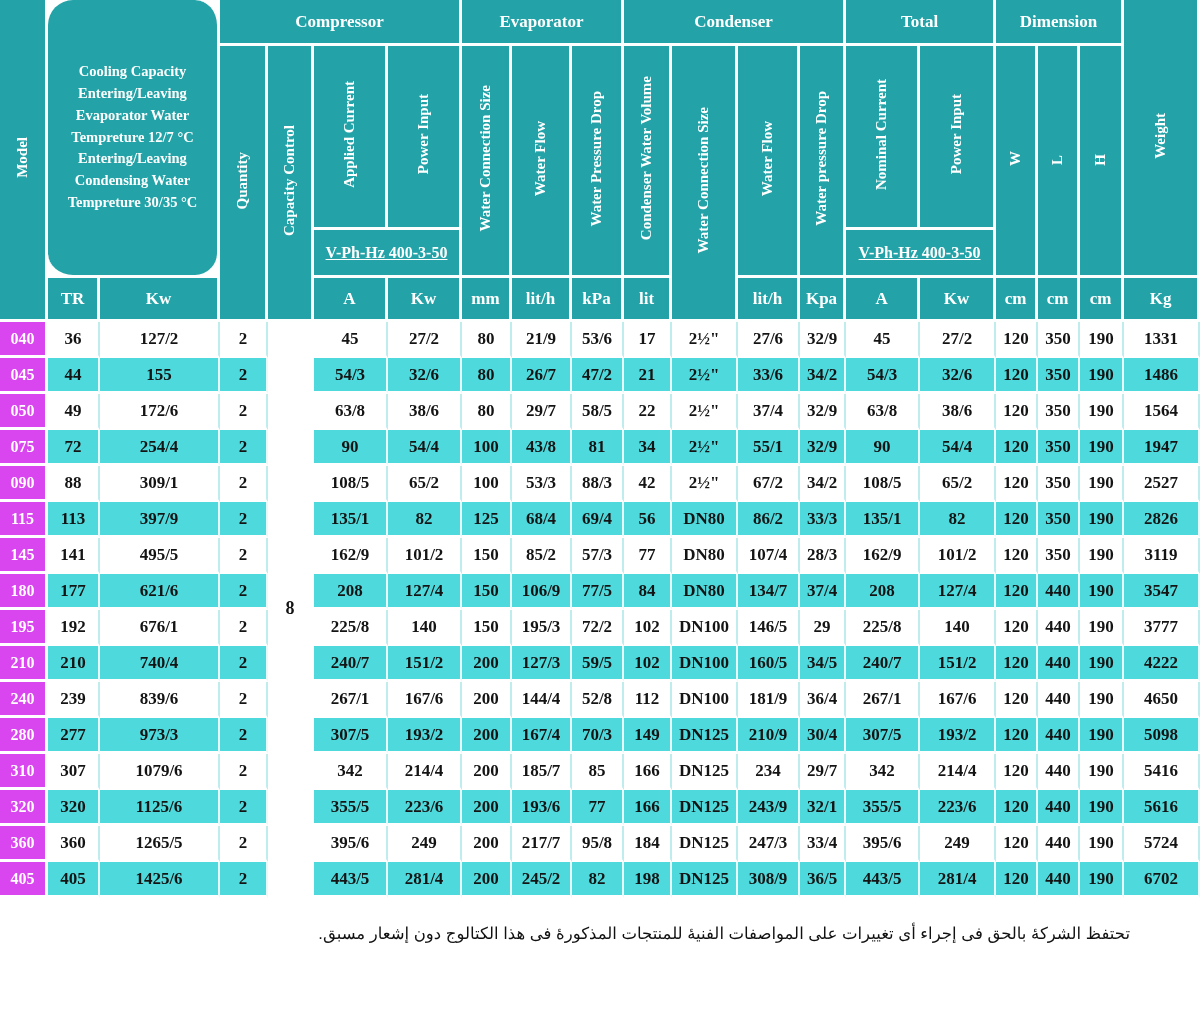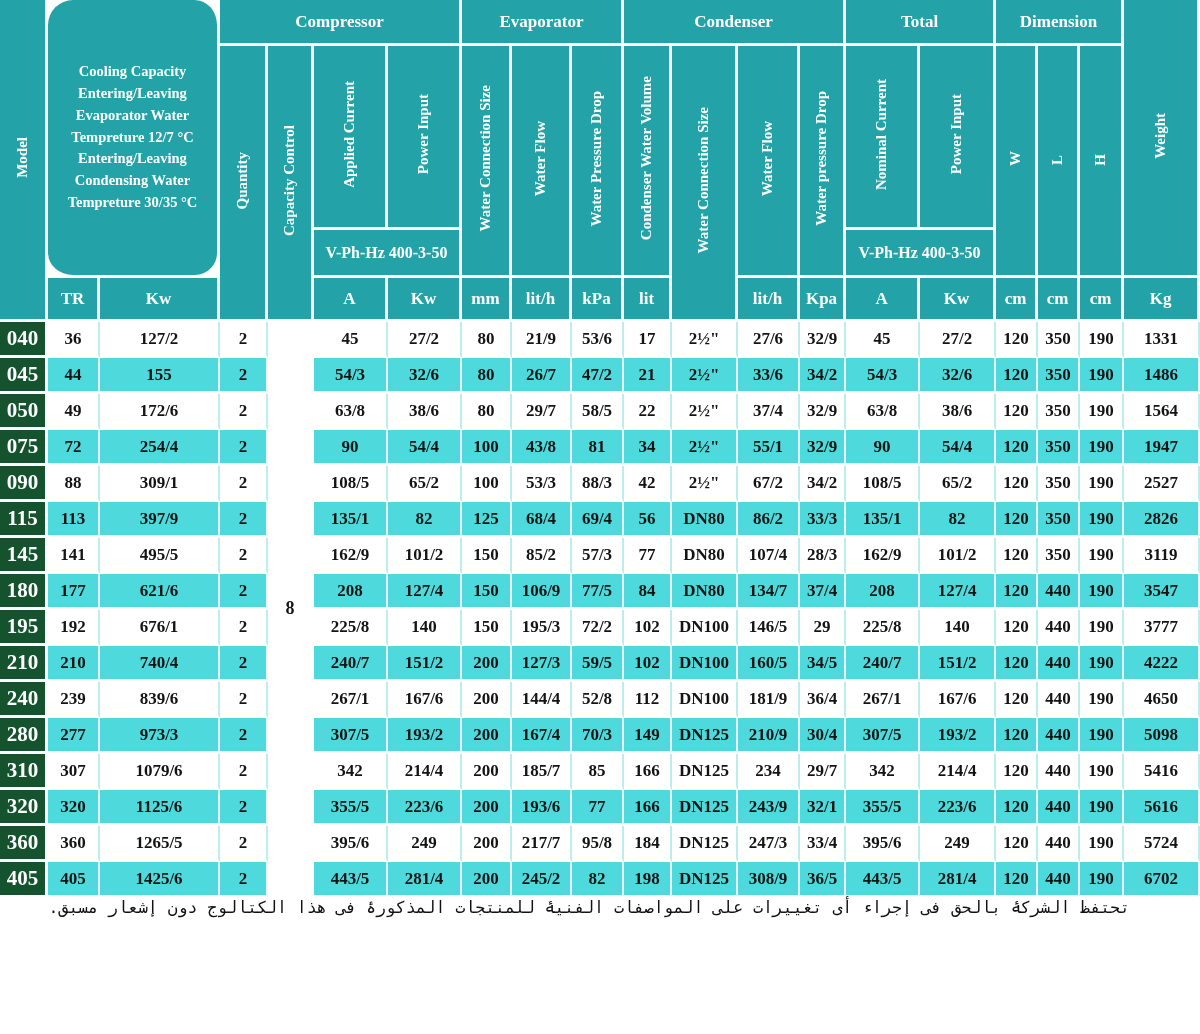--- a/index.html
+++ b/index.html
@@ -23,47 +23,47 @@
   tr.h2{height:184px;}
   tr.h3{height:48px;}
   tr.h4{height:44px;}
   .grp{font-size:17px;}
   .unit{font-size:17px;}
   .vt{
     writing-mode:vertical-rl;transform:rotate(180deg);
     display:inline-block;white-space:nowrap;font-size:15px;line-height:1;
   }
   th.cooling{font-size:14.5px;line-height:1.5;padding:0 5px;border-radius:25px;}
-  th.vph{font-size:16px;line-height:1.25;padding:0 4px;}
+  th.vph{font-size:16px;line-height:1.25;padding:0 4px;text-decoration:underline;}
   th.vph.nowrap{white-space:nowrap;}
   
   tbody tr{height:36px;}
   tbody th,tbody td{
     box-sizing:border-box;text-align:center;vertical-align:middle;
     font-size:17px;font-weight:bold;color:#141414;
     border-right:2px solid #BFECEC;border-bottom:3px solid #ffffff;
     padding:0;
   }
   tbody th.model{
-    background:#14532d;color:#ffffff;font-size:21px;
+    background:#d946ef;color:#ffffff;font-size:16px;
     border-right:3px solid #fdfefe;
   }
   tbody tr.white td{background:#ffffff;}
   tbody tr.cyan td{background:#4EDADD;border-right-color:#e8fbfb;}
   tbody td.capctrl{
     background:#4EDADD;font-size:18px;
     border-right:3px solid #ffffff;border-left:1px solid #ffffff;
     border-bottom:3px solid #ffffff;
   }
   
   .note{
-    padding-right:70px;
+    margin-top:26px;padding-right:70px;
     direction:rtl;text-align:right;
     font-size:16.5px;color:#111111;
-    font-family:Liberation Mono, monospace;
+    font-family:Liberation Sans, sans-serif;
   }
 </style>
 </head>
 <body>
 
 <table class="spec">
   <colgroup>
     <col style="width:48px">
       <col style="width:52px">
       <col style="width:120px">

